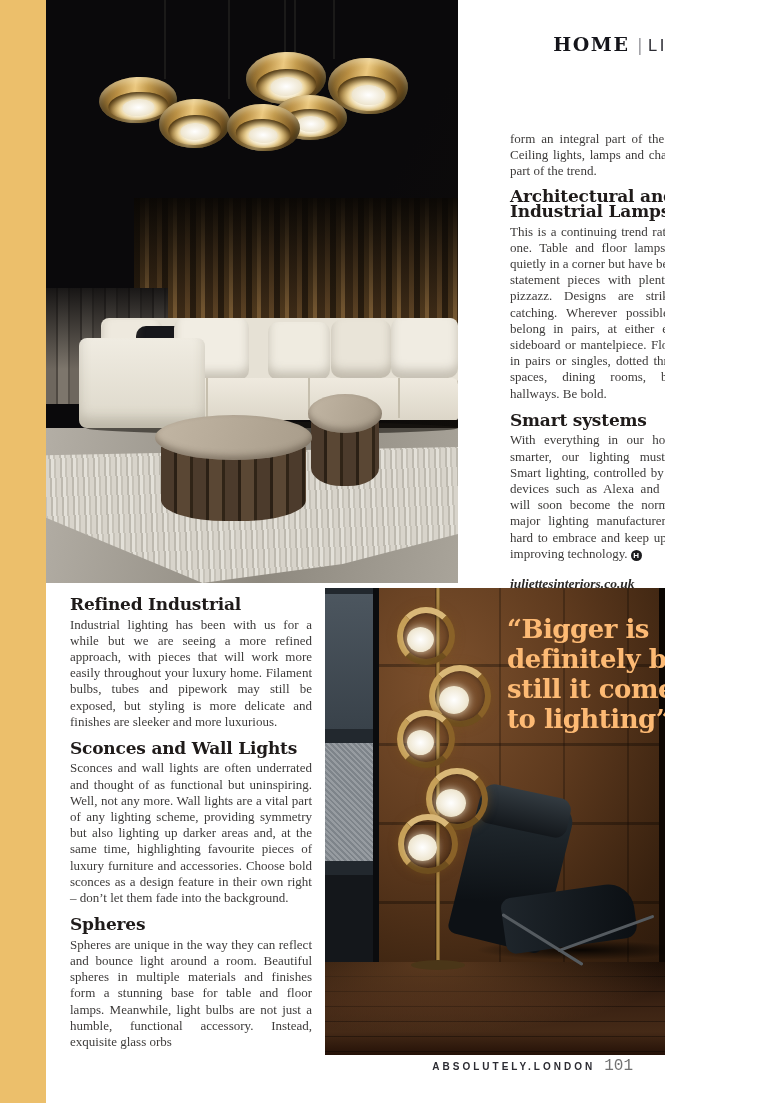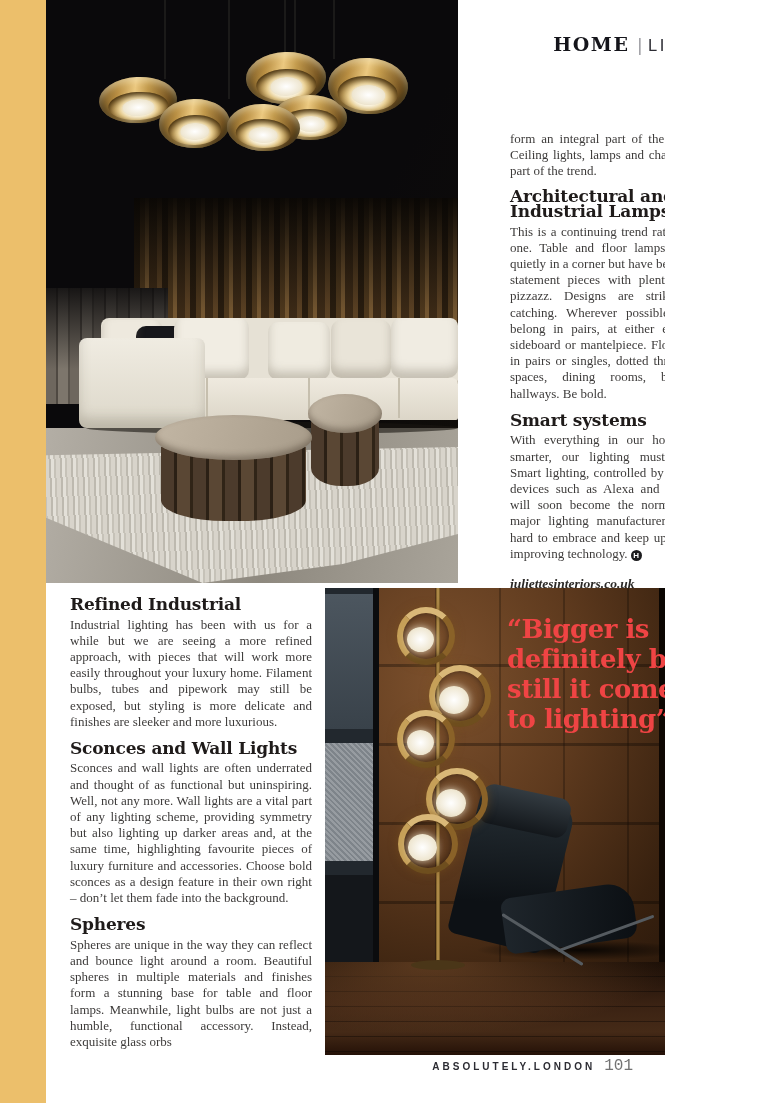--- a/index.html
+++ b/index.html
@@ -96,21 +96,21 @@
   .chair-headrest{position:absolute;left:2px;top:-4px;width:90px;height:40px;border-radius:12px;
     background:linear-gradient(#333b41,#13171b);transform:rotate(12deg);transform-origin:top left;}
   .chair-seat{position:absolute;left:20px;top:104px;width:132px;height:56px;border-radius:10px 26px 12px 10px;
     background:linear-gradient(100deg,#1f262c,#0b0f13);transform:rotate(-8deg);}
   .leg{position:absolute;height:3px;border-radius:2px;background:#555b60;}
   .leg1{left:12px;top:152px;width:95px;transform:rotate(32deg);}
   .leg2{left:72px;top:146px;width:102px;transform:rotate(-20deg);}
   .chair-shadow{position:absolute;left:150px;top:352px;width:210px;height:20px;
     background:radial-gradient(ellipse,rgba(0,0,0,.85),rgba(0,0,0,0) 70%);}
   .quote{position:absolute;left:182px;top:26px;width:232px;font-family:"DejaVu Serif",serif;
-    font-weight:bold;color:#ef4444;font-size:26px;line-height:30px;letter-spacing:-0.5px;}
+    font-weight:bold;color:#fdba74;font-size:26px;line-height:30px;letter-spacing:-0.5px;}
 
   
   .footer{position:absolute;right:32px;top:1056px;white-space:nowrap;}
   .f-brand{font-family:"Liberation Sans",sans-serif;font-weight:bold;font-size:10px;letter-spacing:3px;color:#2c2c33;}
   .f-page{font-family:Liberation Mono, monospace;font-size:16px;color:#737373;margin-left:9px;}
 </style>
 </head>
 <body>
 
 <div class="page">

